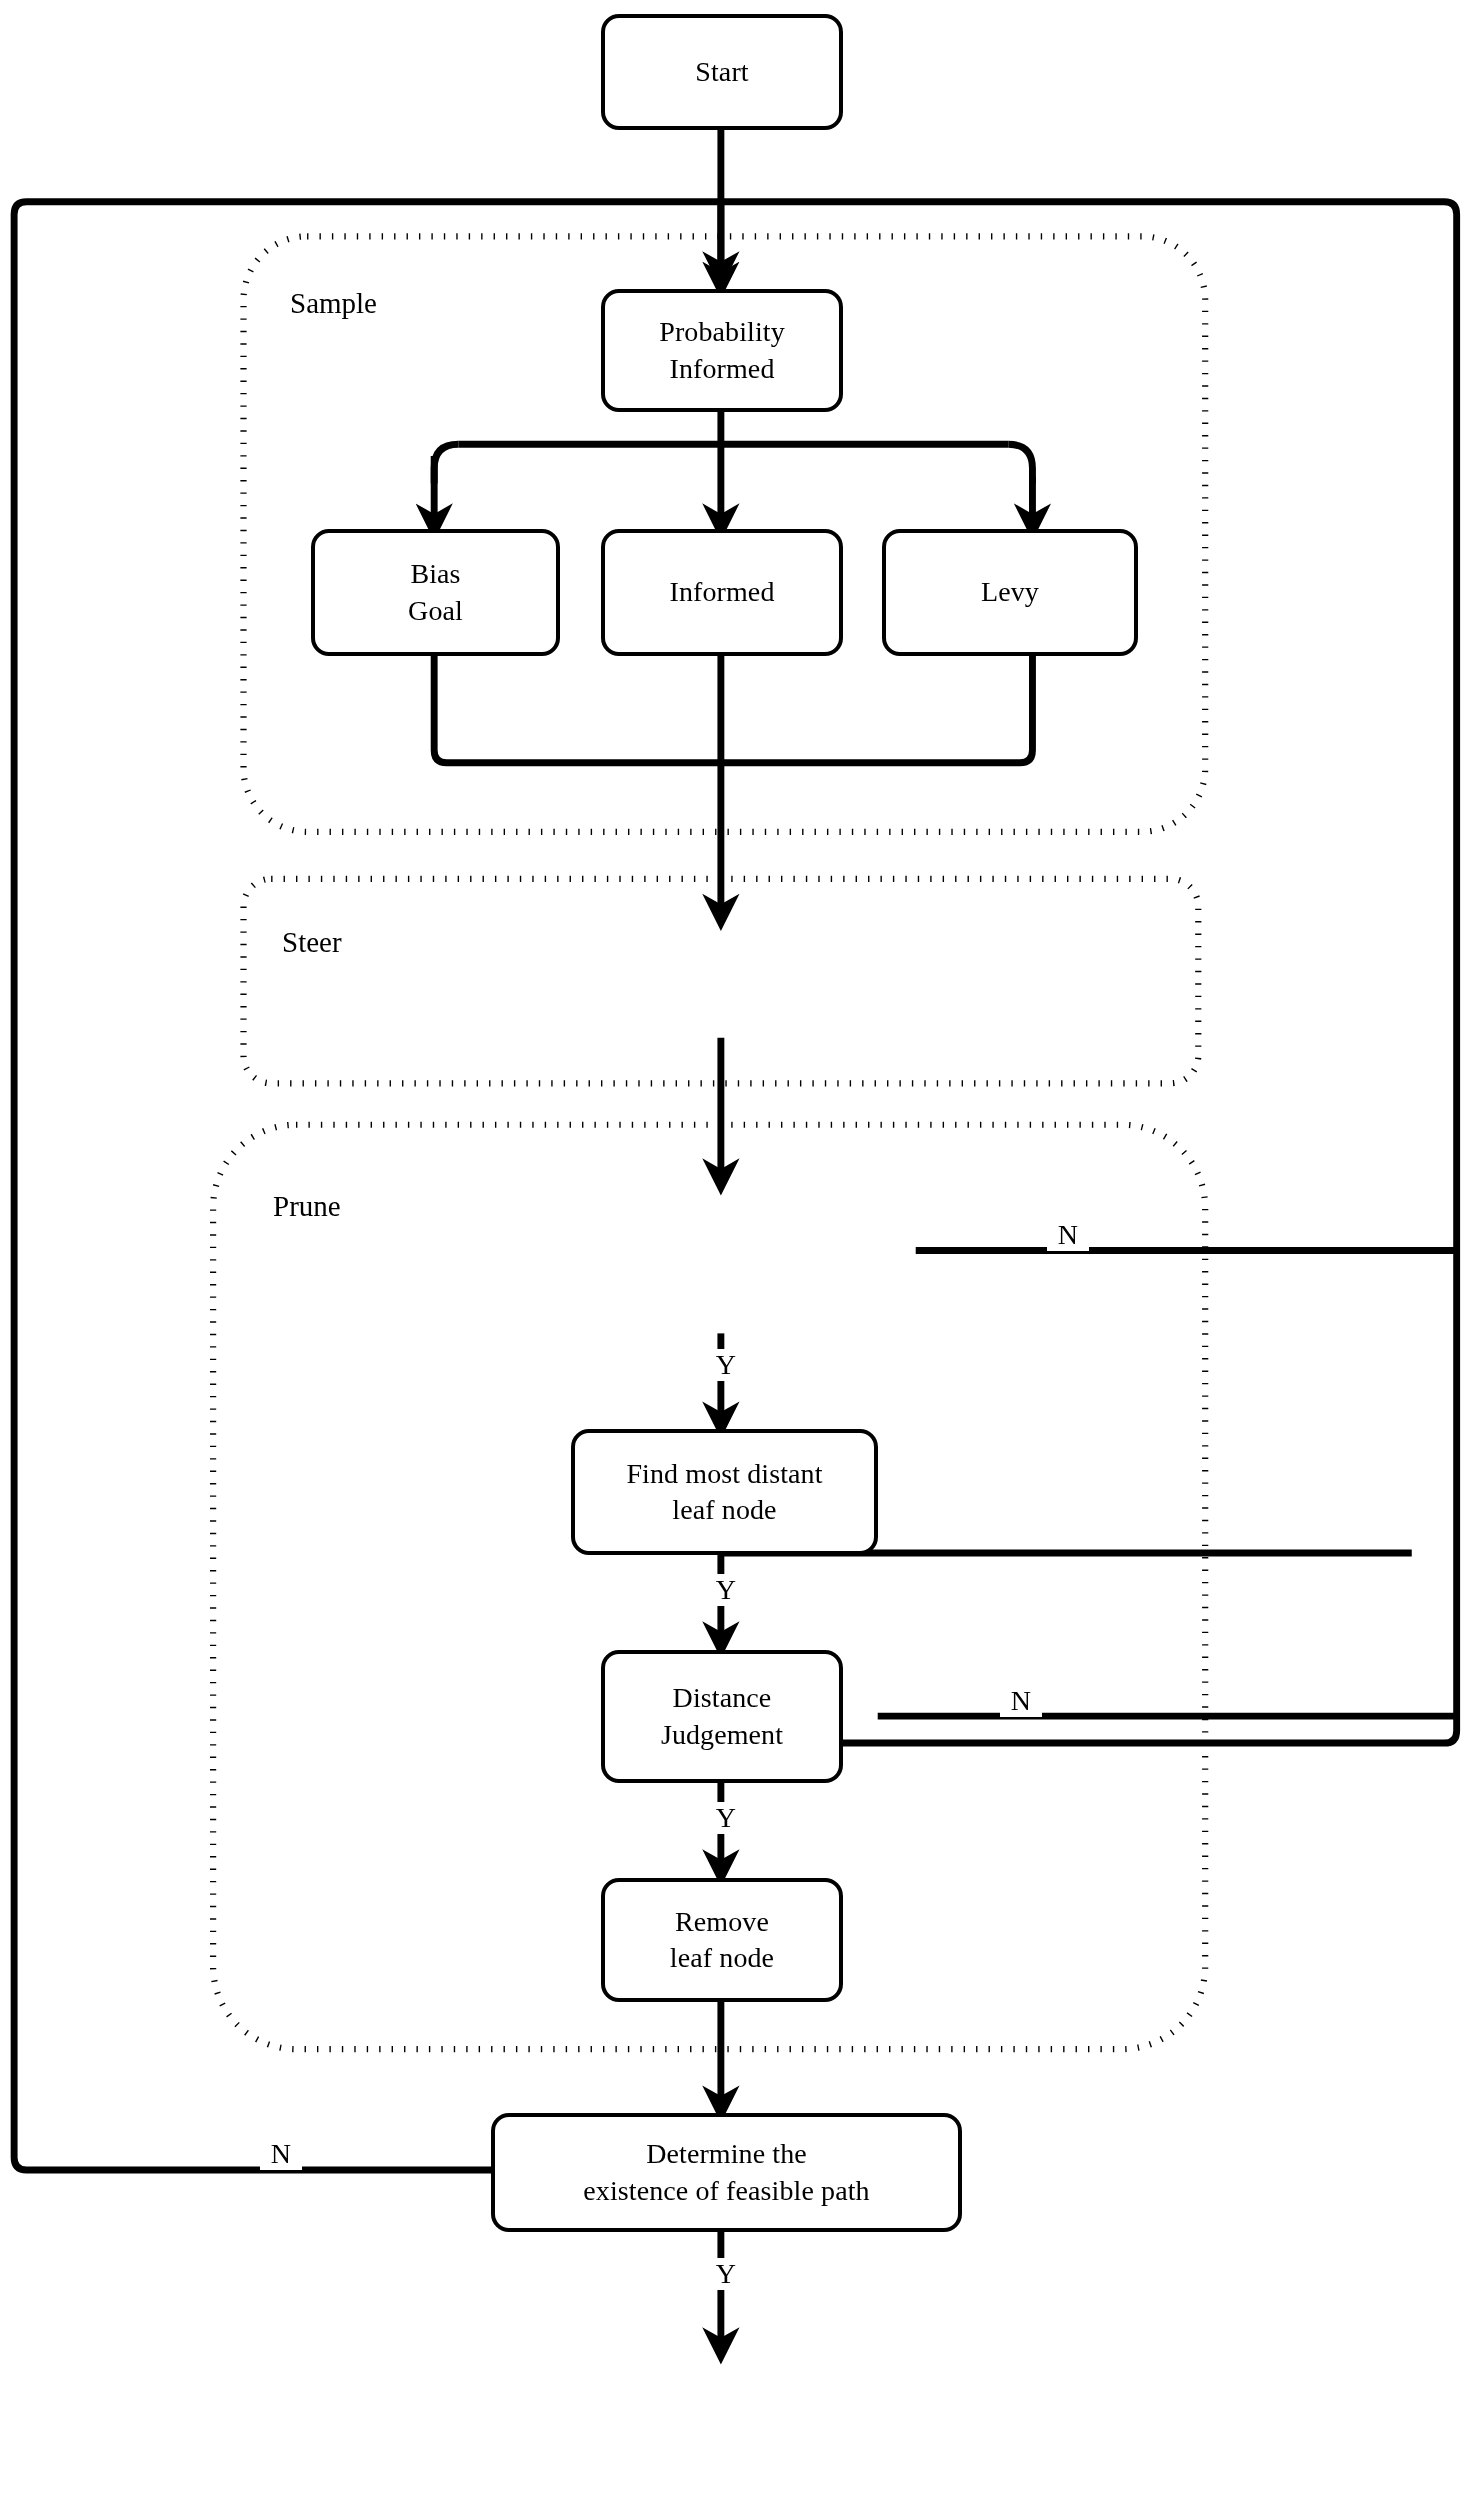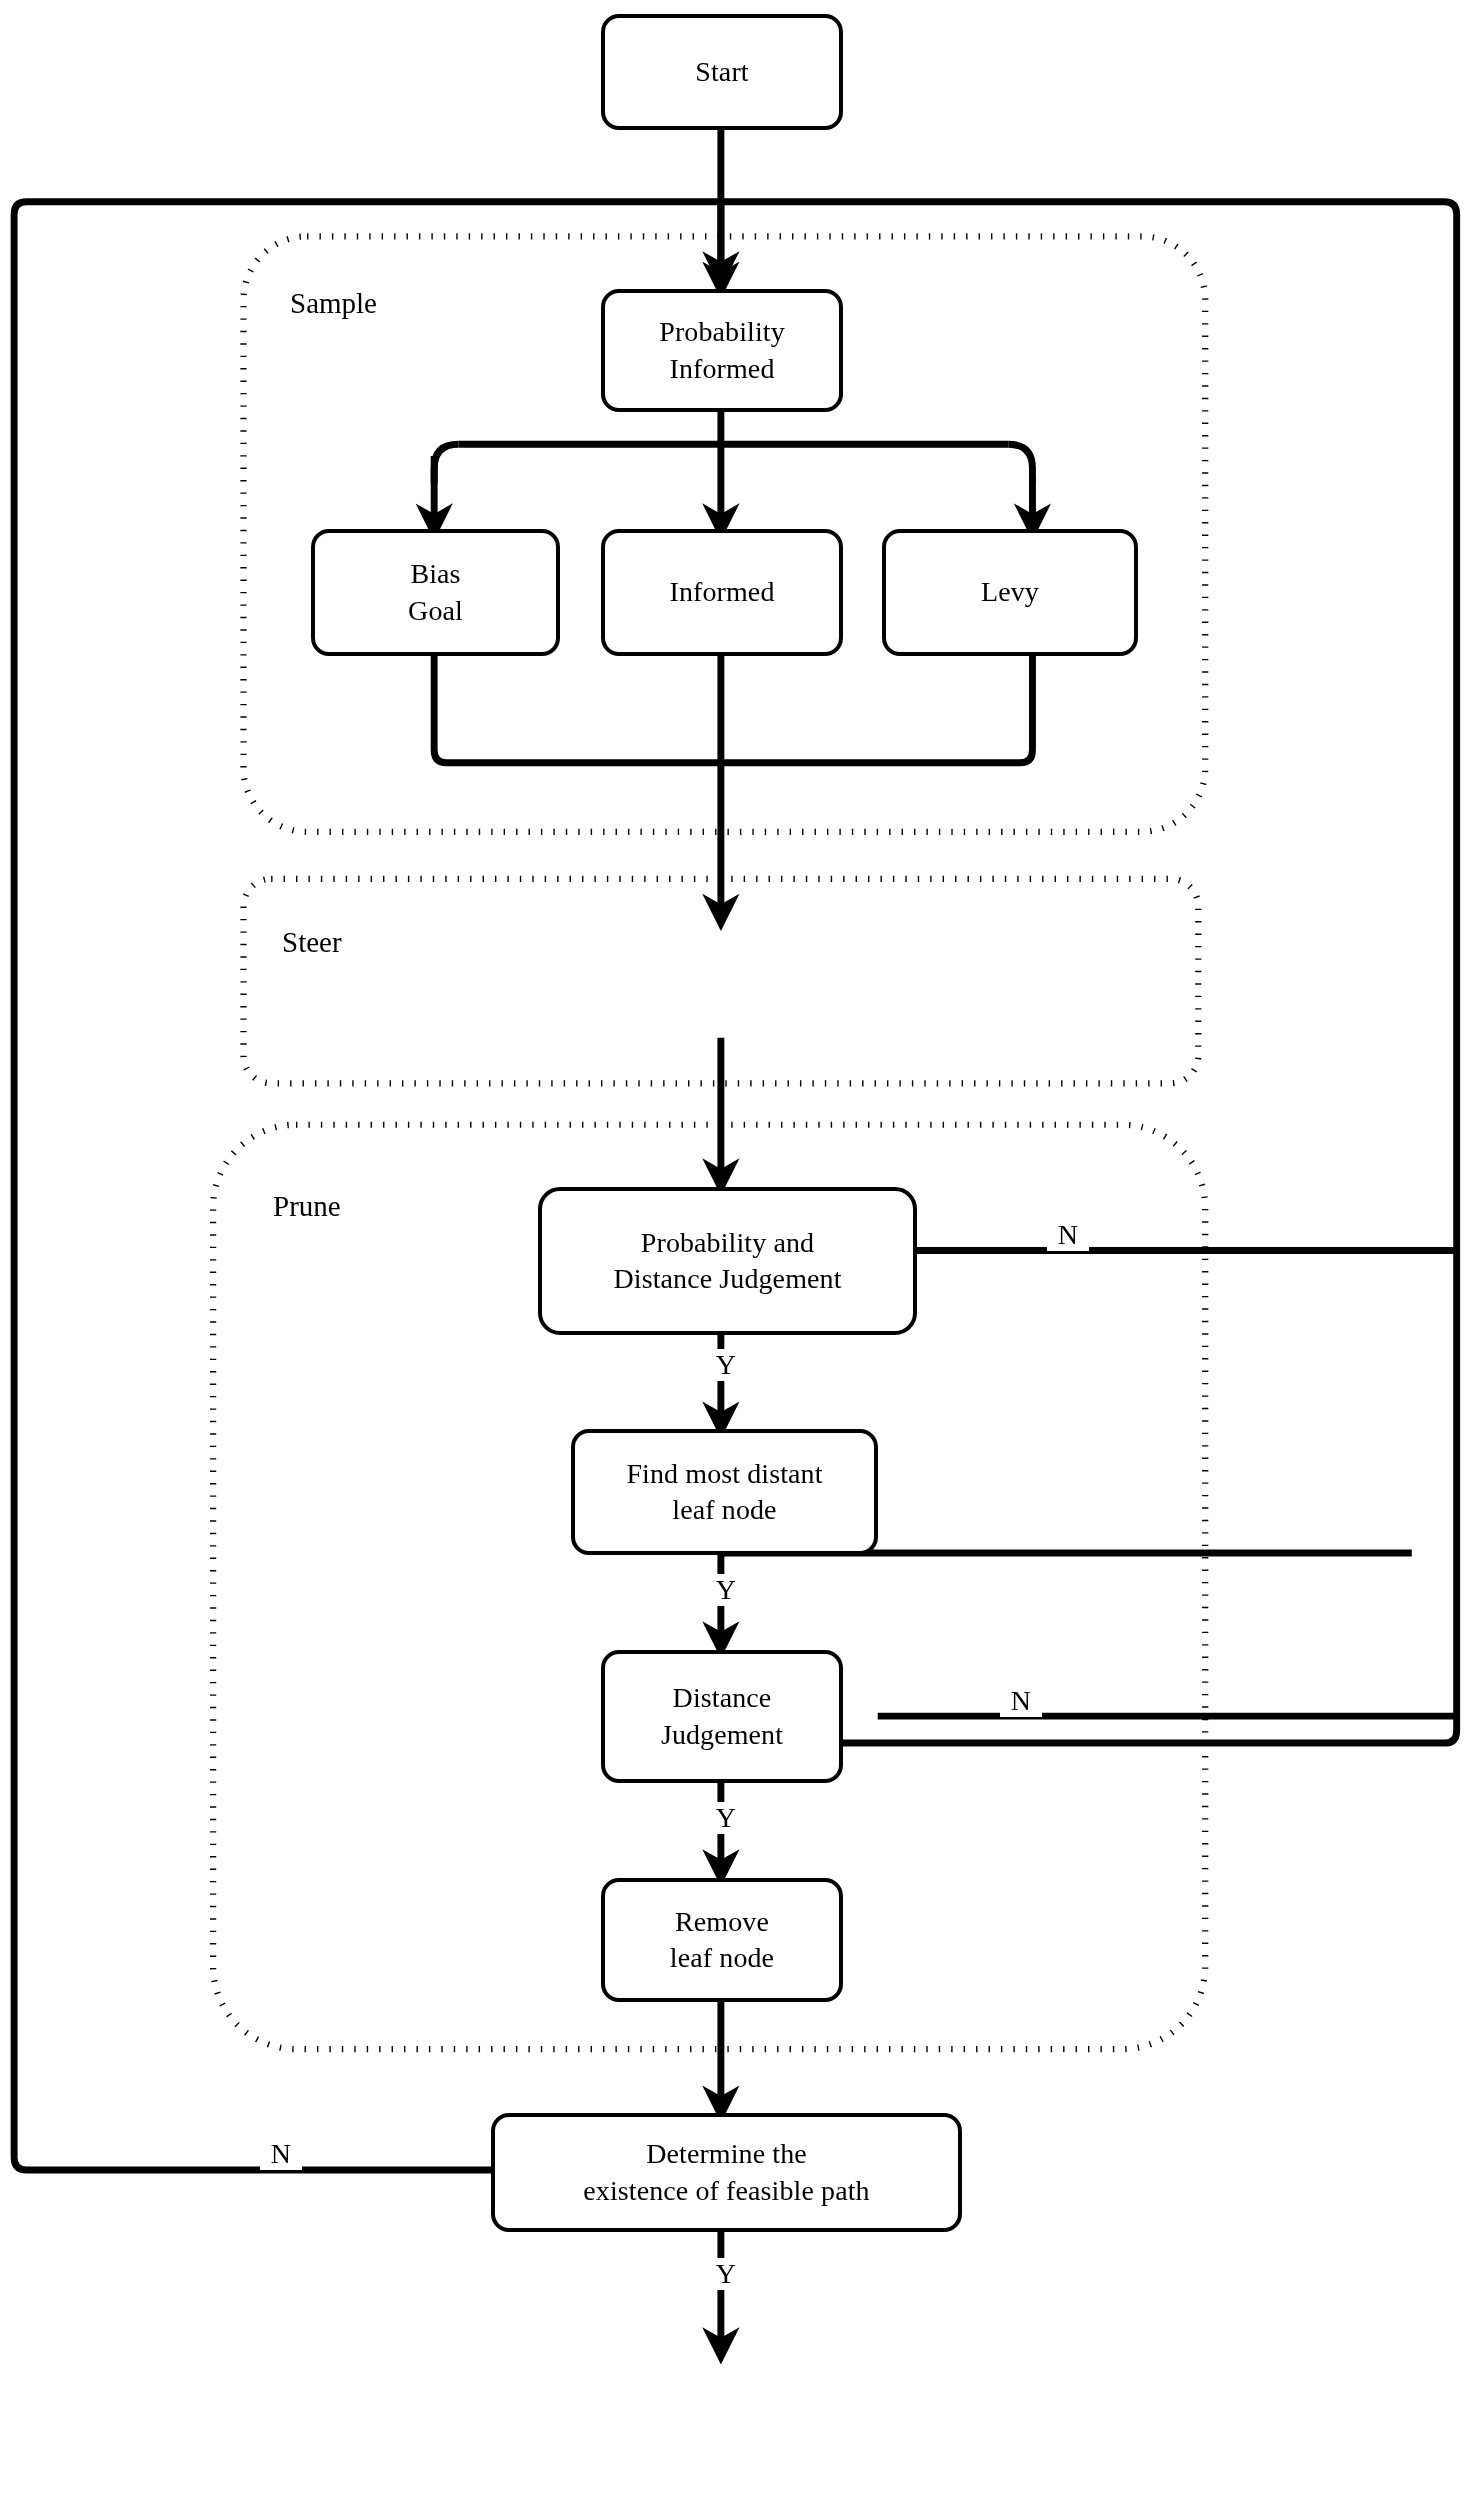--- a/index.html
+++ b/index.html
@@ -127,24 +127,20 @@
 
   <div class="node-box" style="left:882px;top:529px;width:256px;height:127px;">
     <span class="txt">Levy</span>
   </div>
 
   <div class="node-box" style="left:601px;top:529px;width:242px;height:127px;">
     <span class="txt">Informed</span>
   </div>
 
 
-  <div class="node-box" style="left:538px;top:1187px;width:379px;height:148px;border-radius:22px;">
-    <span class="txt">Probability and
-Distance Judgement</span>
-  </div>
 
   <div class="node-box" style="left:571px;top:1429px;width:307px;height:126px;">
     <span class="txt">Find most distant
 leaf node</span>
   </div>
 
   <div class="node-box" style="left:601px;top:1650px;width:242px;height:133px;">
     <span class="txt">Distance
 Judgement</span>
   </div>

